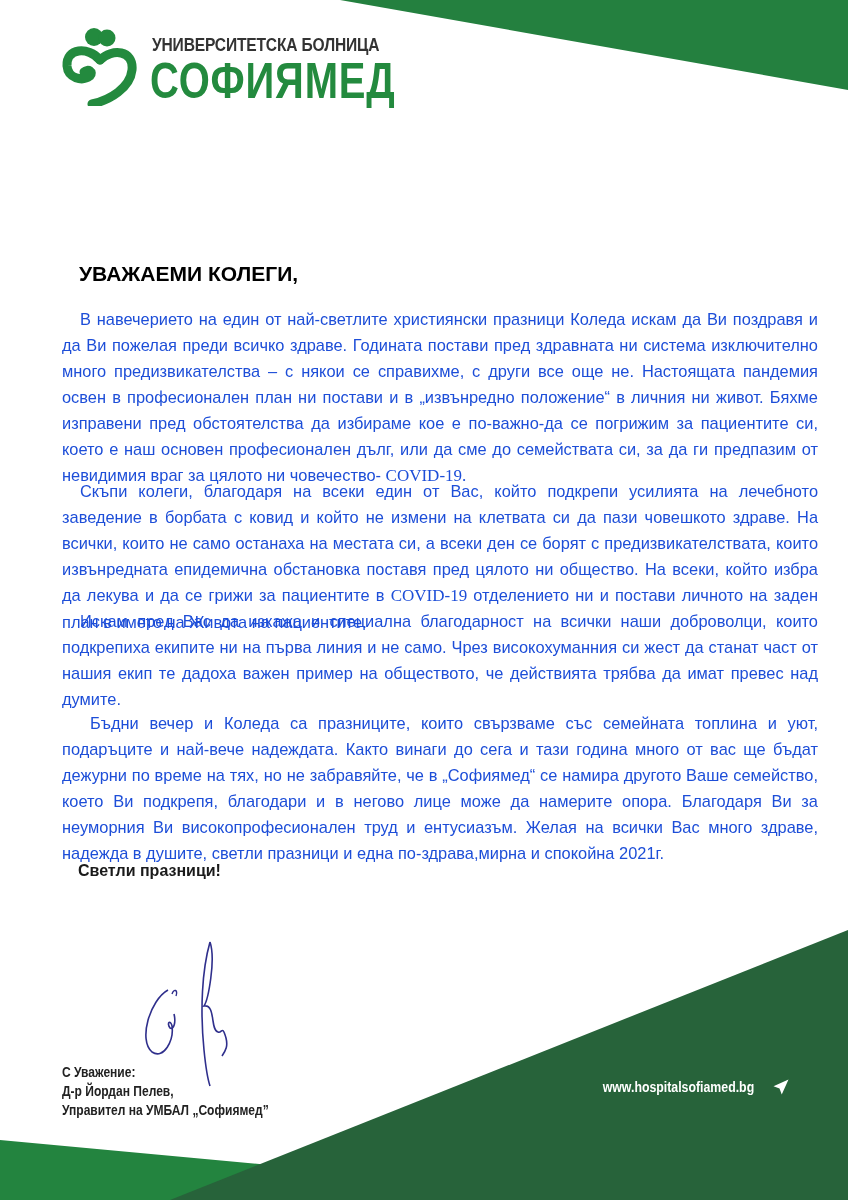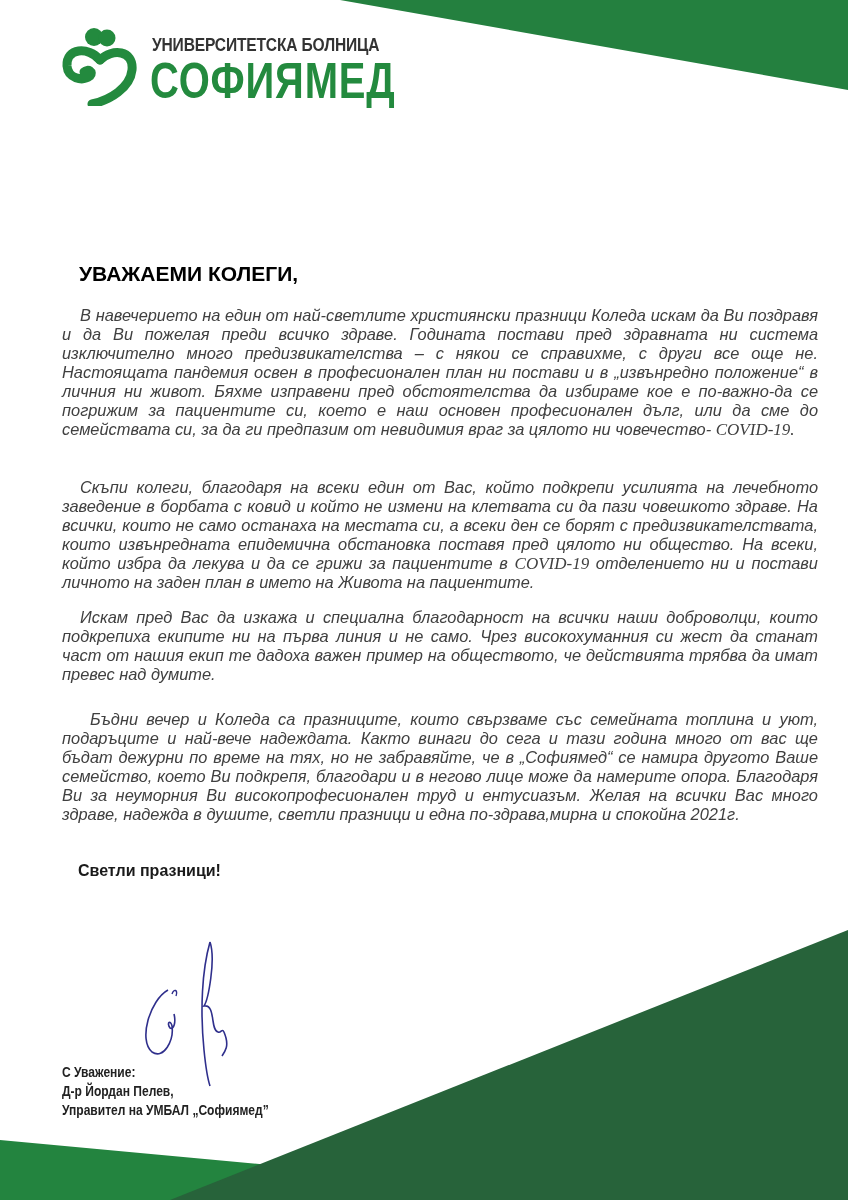--- a/index.html
+++ b/index.html
@@ -6,21 +6,21 @@
   body { width: 848px; height: 1200px; position: relative; background: #ffffff; overflow: hidden;
          font-family: "Liberation Sans", sans-serif; color: #1a1a1a; }
   .shape { position: absolute; left: 0; top: 0; }
   .logo { position: absolute; left: 60px; top: 26px; width: 340px; height: 80px; }
   .logo-mark { position: absolute; left: 0; top: 0; width: 82px; height: 80px; }
   .logo-top { position: absolute; left: 92px; top: 8px; font-size: 19px; font-weight: bold; color: #333; letter-spacing: -0.2px;
               transform: scaleX(0.82); transform-origin: left top; white-space: nowrap; }
   .logo-main { position: absolute; left: 90px; top: 26px; font-size: 50px; font-weight: bold; color: #238a3e;
                transform: scaleX(0.80); transform-origin: left top; white-space: nowrap; letter-spacing: 1px; }
   .greeting { position: absolute; left: 79px; top: 262px; font-size: 21px; font-weight: bold; color: #000000; }
-  .para { position: absolute; left: 62px; width: 756px; font-size: 16.4px; line-height: 19px; text-align: justify; color: #404040; font-style: italic; }
+  .para { position: absolute; left: 62px; width: 756px; font-size: 16.4px; line-height: 26px; text-align: justify; color: #1d4ed8; }
   .para .ind { display: inline-block; width: 18px; }
   .para .ind2 { display: inline-block; width: 28px; }
   .serif { font-family: "Liberation Serif", serif; font-size: 17px; }
   .closing { position: absolute; left: 78px; top: 862px; font-size: 16px; font-weight: bold; }
   .sig { position: absolute; left: 130px; top: 930px; width: 120px; height: 160px; }
   .sign-block { position: absolute; left: 62px; top: 1063px; font-size: 14px; line-height: 19px; font-weight: bold; color: #222;
                 transform: scaleX(0.86); transform-origin: left top; white-space: nowrap; }
   .contacts { position: absolute; right: 58px; top: 1070px; color: #fff; font-size: 14px; }
   .contact-row { display: flex; align-items: center; justify-content: flex-end; height: 34px; }
   .contact-row span.txt { transform: scaleX(0.88); transform-origin: right center; white-space: nowrap; font-weight: bold; }
@@ -64,13 +64,21 @@
   <path d="M80 12 C 72 40, 70 80, 74 120 C 76 140, 78 150, 80 156 M80 12 C 86 30, 78 70, 74 76 C 86 74, 80 100, 88 102 C 92 104, 92 94, 96 108 C 98 116, 96 120, 92 126" fill="none" stroke="#2f2f8c" stroke-width="1.6"></path>
 </svg>
 
 <div class="sign-block">
   <div>С Уважение:</div>
   <div>Д-р Йордан Пелев,</div>
   <div>Управител на УМБАЛ „Софиямед”</div>
 </div>
 
 <div class="contacts">
+  <div class="contact-row">
+    <span class="txt">www.hospitalsofiamed.bg</span>
+    <span class="ic">
+      <svg width="18" height="18" viewBox="0 0 24 24">
+          <path fill="#fff" d="M22 2 2 11l8 3 3 8z"></path>
+        </svg>
+    </span>
+  </div>
 </div>
 
 </body></html>

